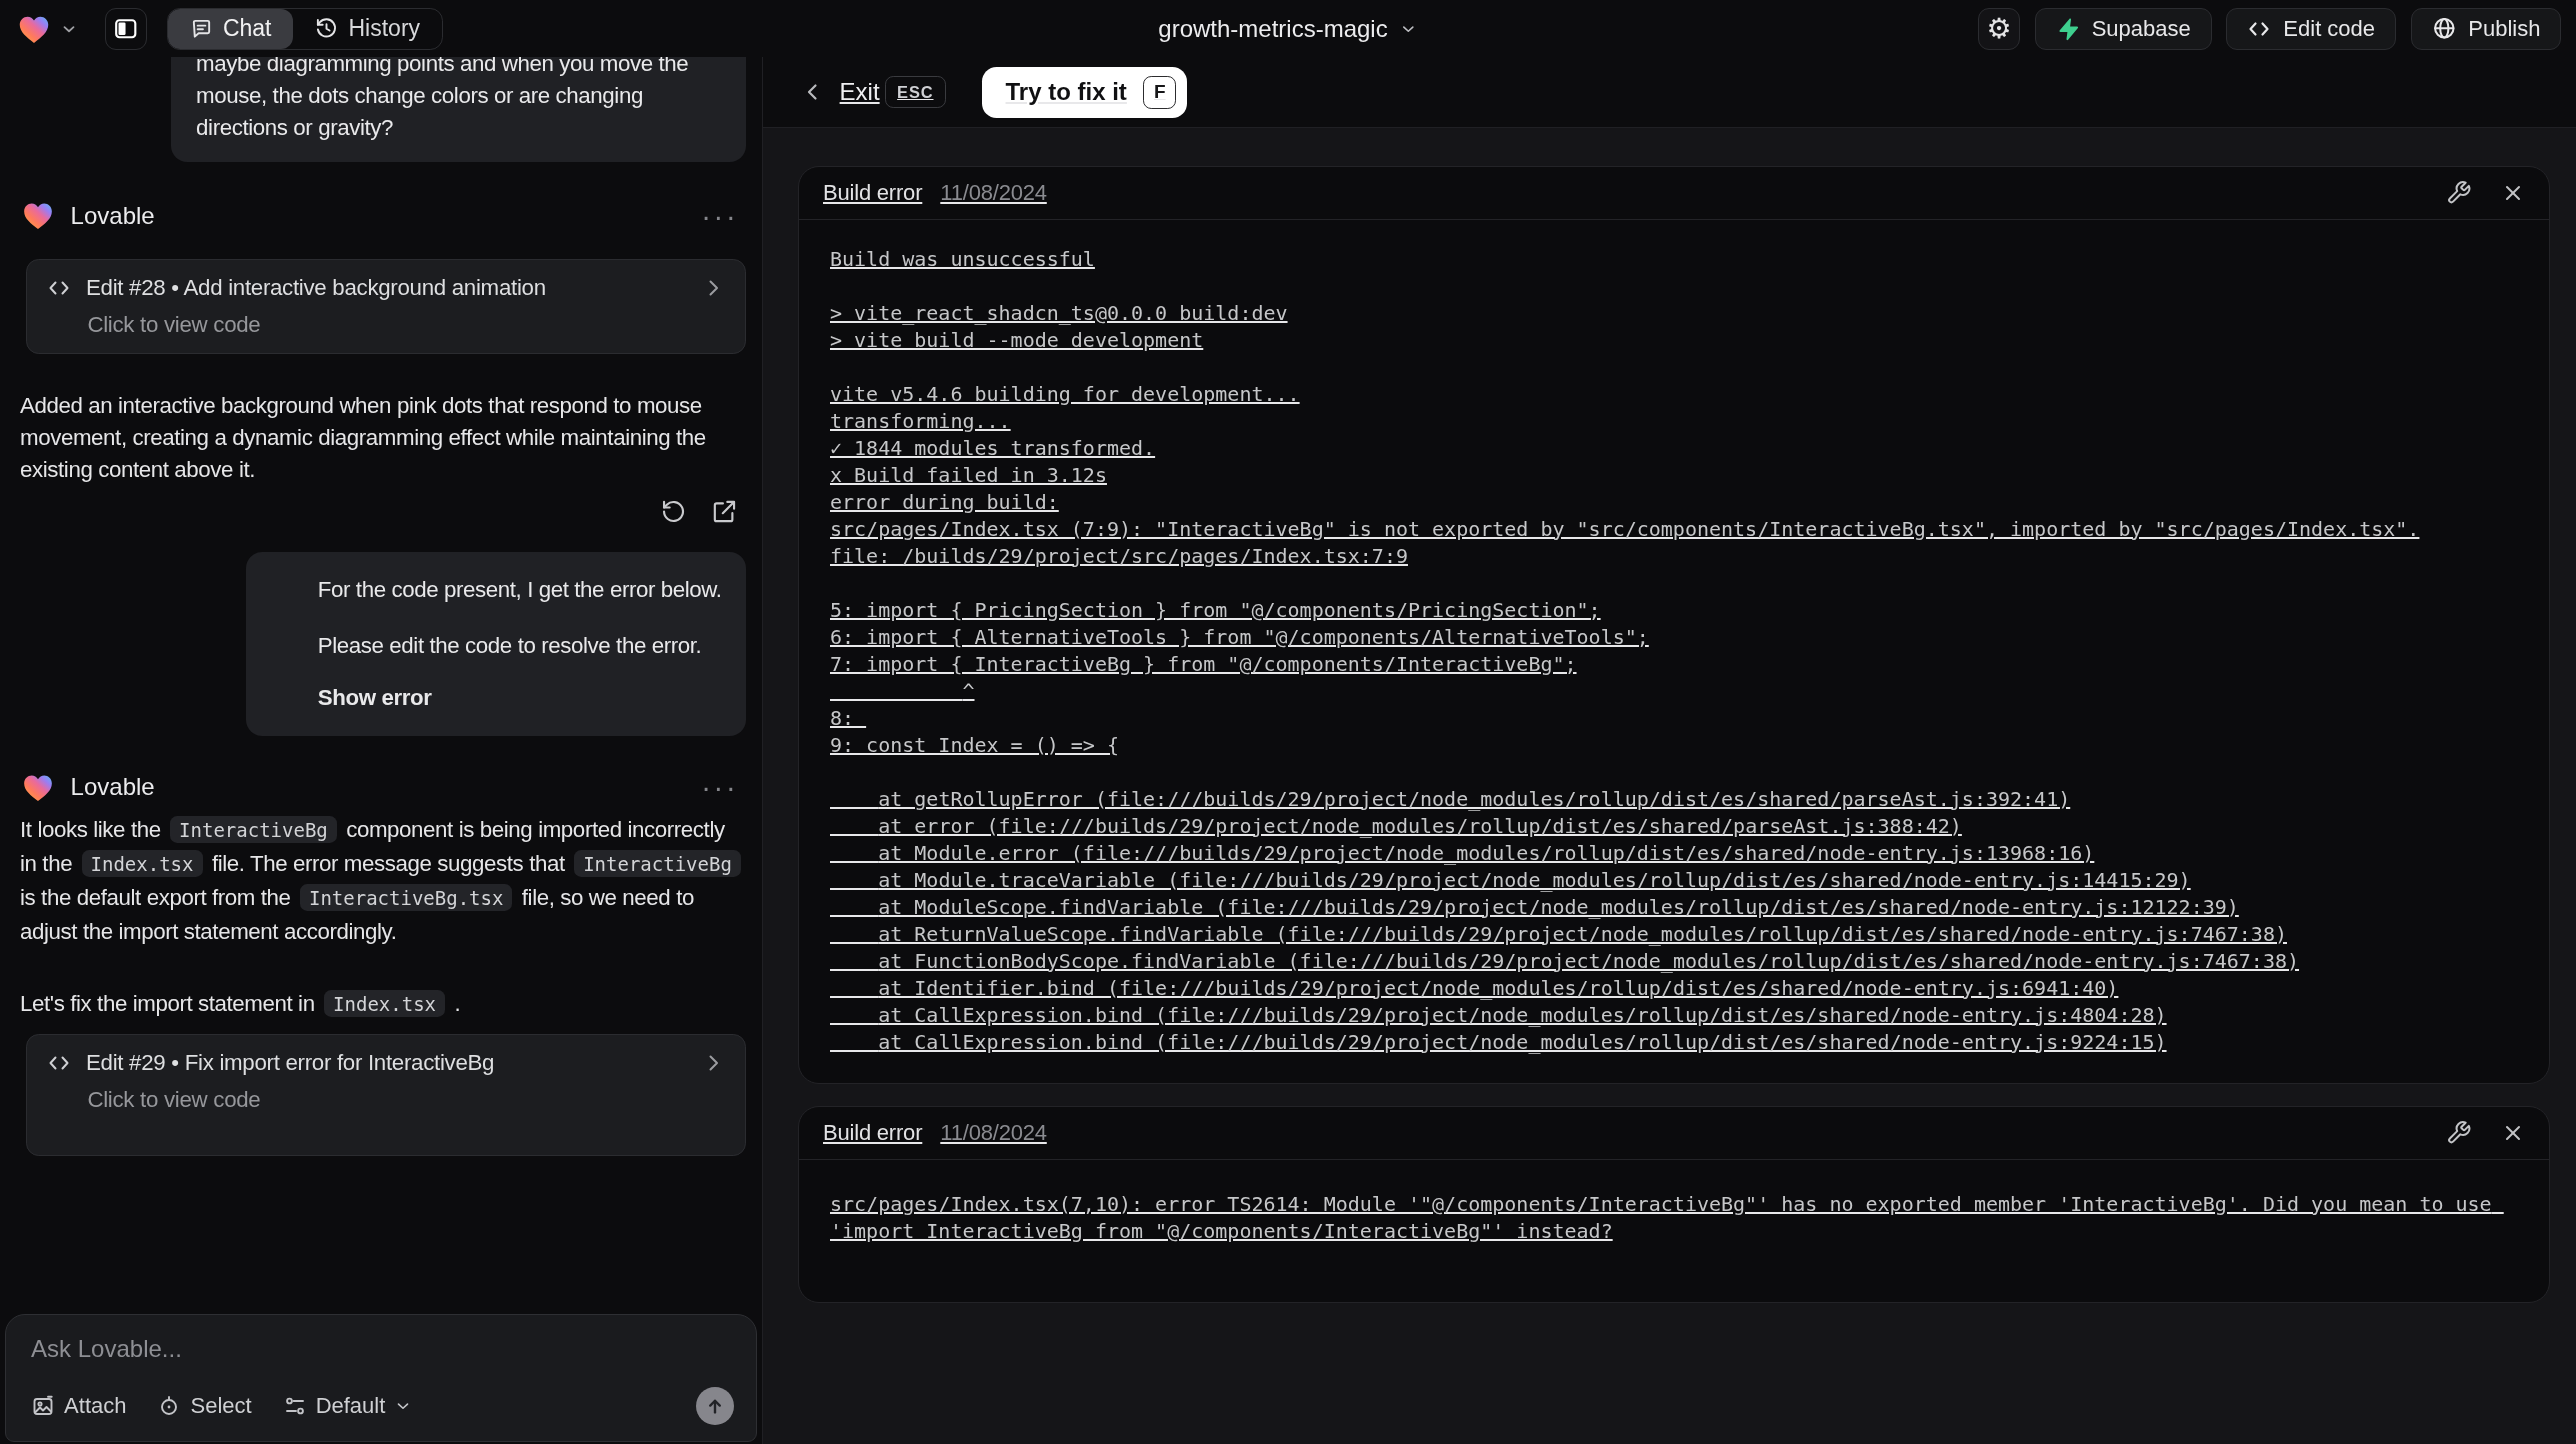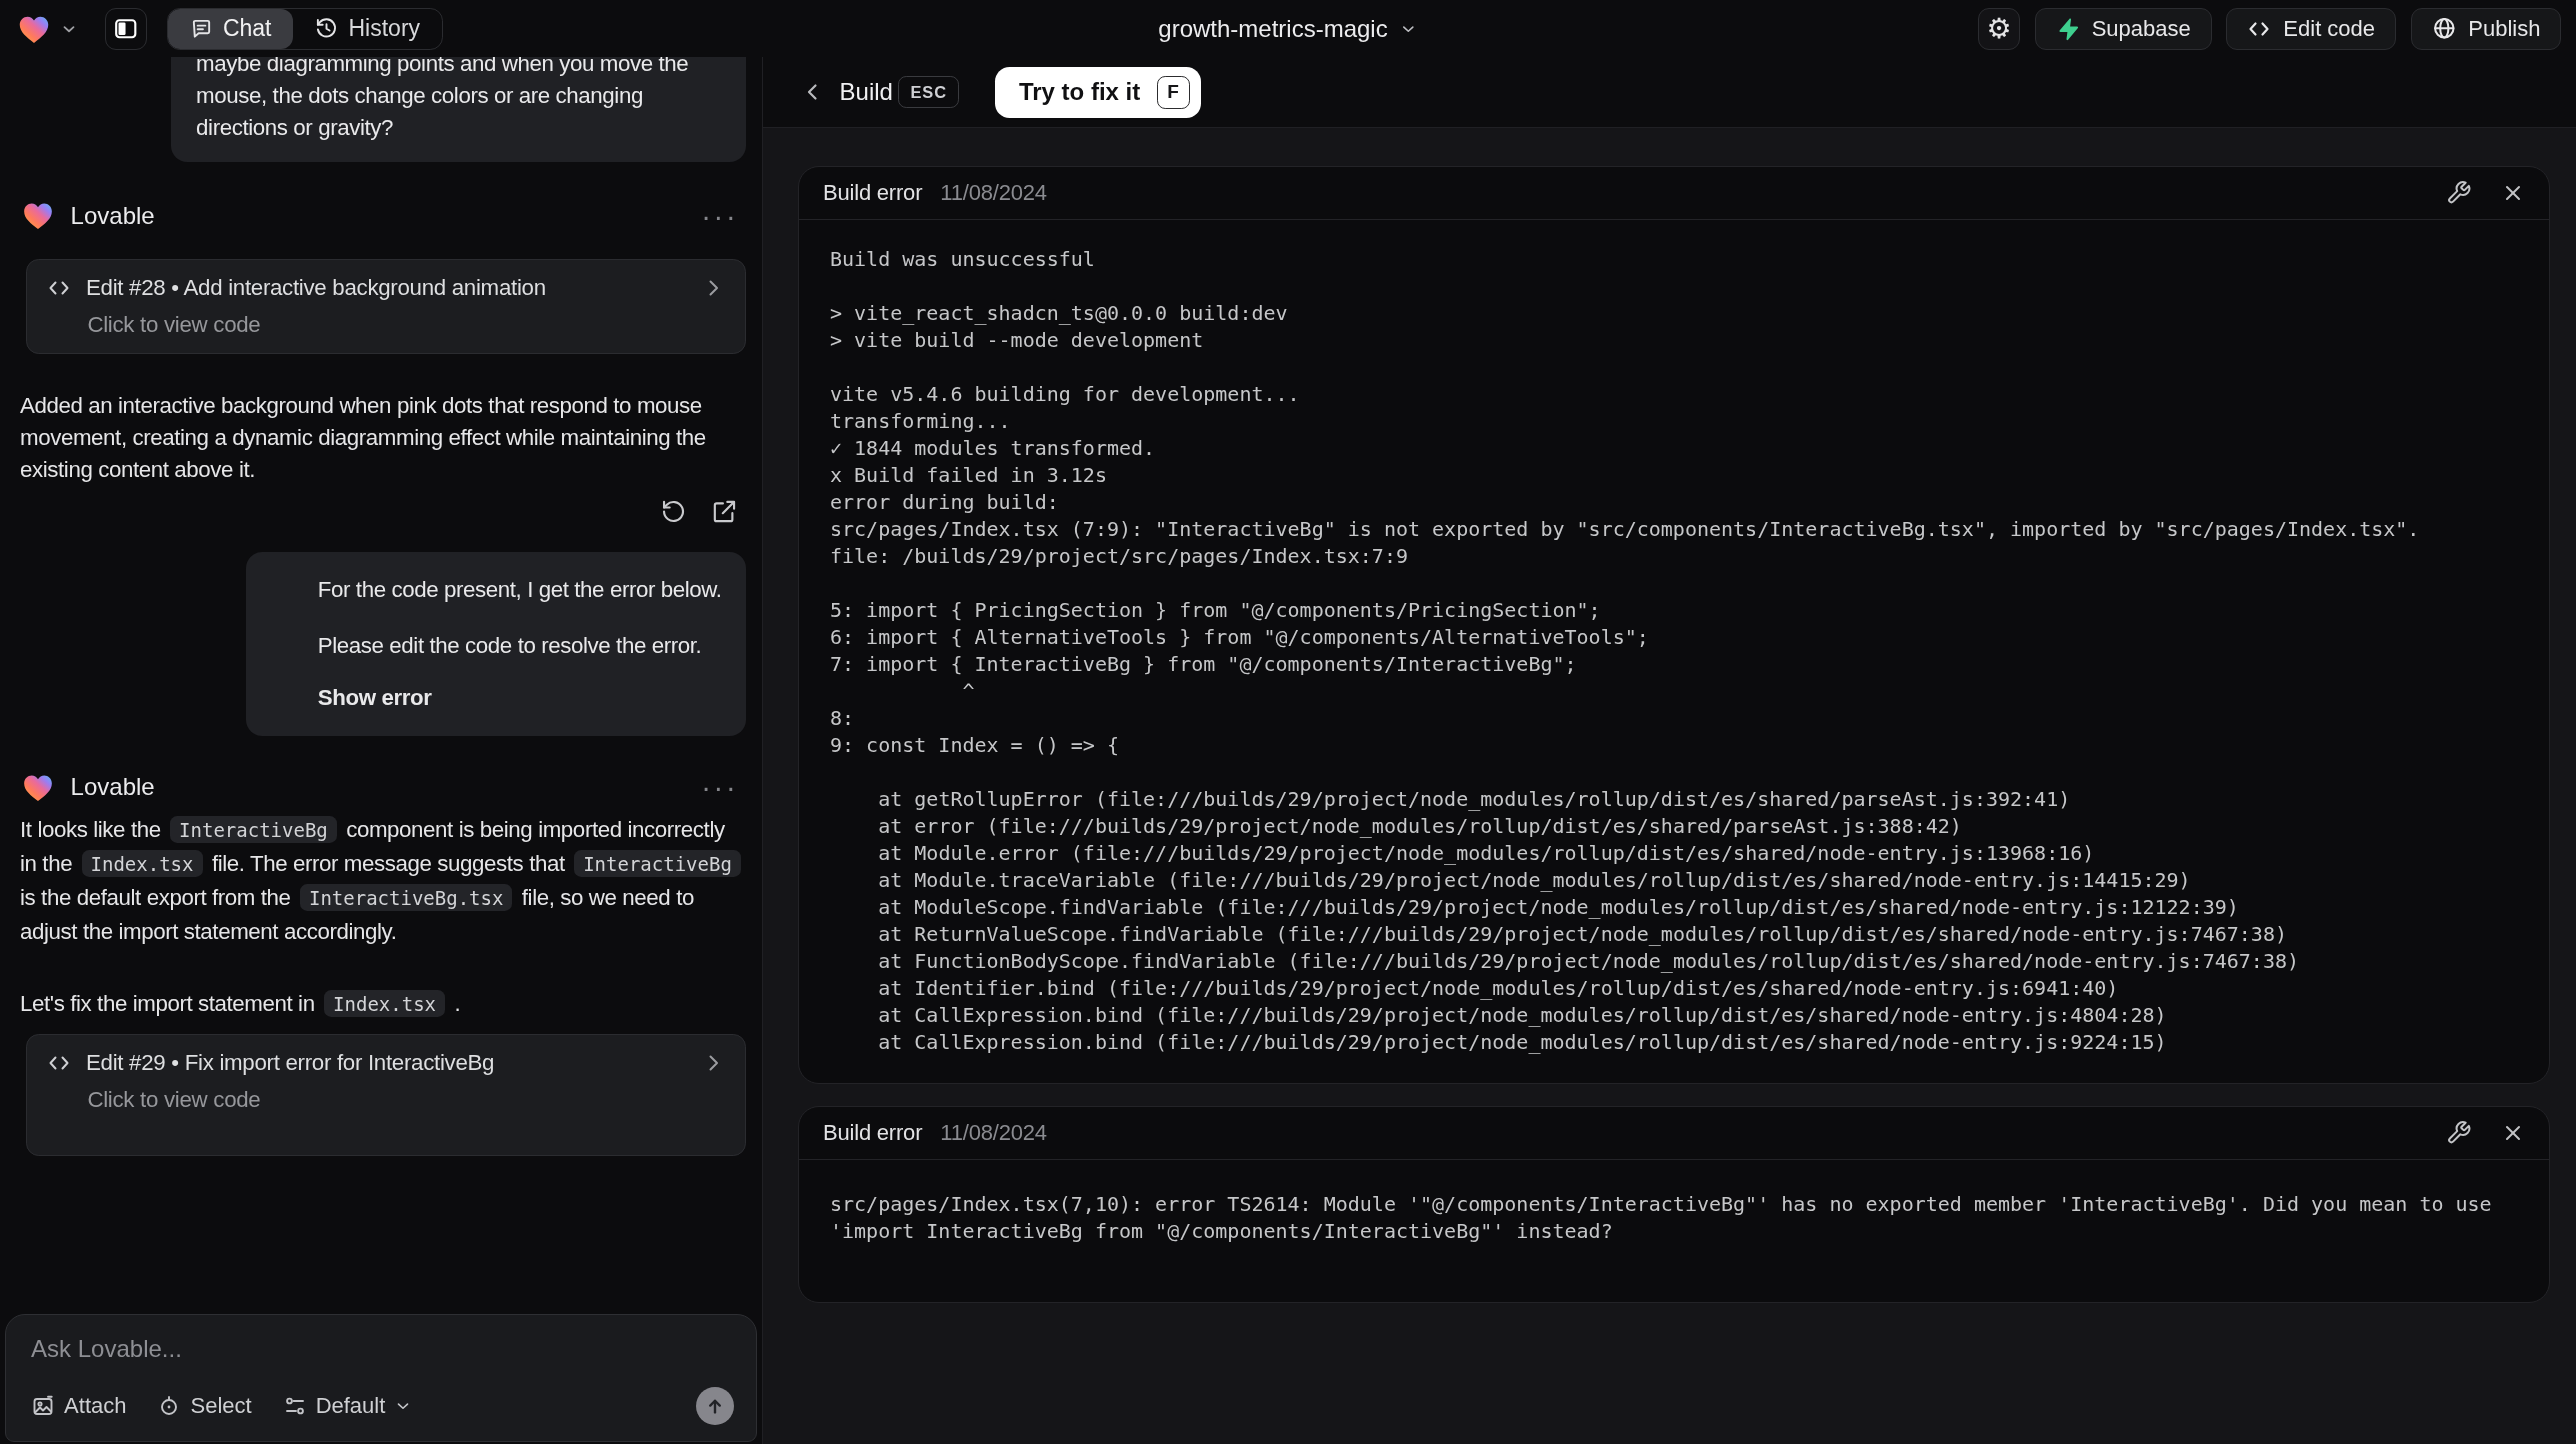--- a/index.html
+++ b/index.html
@@ -42,21 +42,21 @@
   .tb-right { margin-left: auto; display: flex; align-items: center; gap: 14.6px; }
   .tb-btn {
     height: 42px; display: flex; align-items: center; gap: 12px; padding: 0 20px;
     background: #161719; border: 0.9px solid #2b2c30; border-radius: 11px;
     font-size: 22px; color: #e8e8ea;
   }
   .tb-btn.icon-only { width: 42px; padding: 0; justify-content: center; background: #131316; }
   .gear-glyph { font-size: 28px; color: #e3e3e5; line-height: 1; }
 
   
-  .main { flex: 1; display: flex; min-height: 0; }
+  .main { flex: 1; display: flex; min-height: 0; text-decoration: underline; }
 
   
   .chat-panel {
     width: 763px; flex: 0 0 763px; position: relative; overflow: hidden;
     border-right: 0.9px solid #202024; background: #0c0c0e;
   }
   .chat-scroll {
     position: absolute; inset: 0; padding: 0 16.4px 0 20px;
     display: flex; flex-direction: column; overflow: hidden;
   }
@@ -427,21 +427,21 @@
     </div>
 
     <div class="right">
       <div class="overlay-toolbar">
         <span class="exit-group">
           <span class="exit-chev">
             <svg width="24" height="24" viewBox="0 0 24 24" fill="none" stroke="currentColor" stroke-width="2.2" stroke-linecap="round" stroke-linejoin="round">
                 <polyline points="14.5 5.5 8 12 14.5 18.5"></polyline>
               </svg>
           </span>
-          <span class="exit-label">Build</span>
+          <span class="exit-label">Exit</span>
         </span>
         <span class="esc-badge">ESC</span>
         <button class="fix-btn">
           <span>Try to fix it</span>
           <span class="fix-key">F</span>
         </button>
       </div>
 
       <div class="overlay-body">
 

